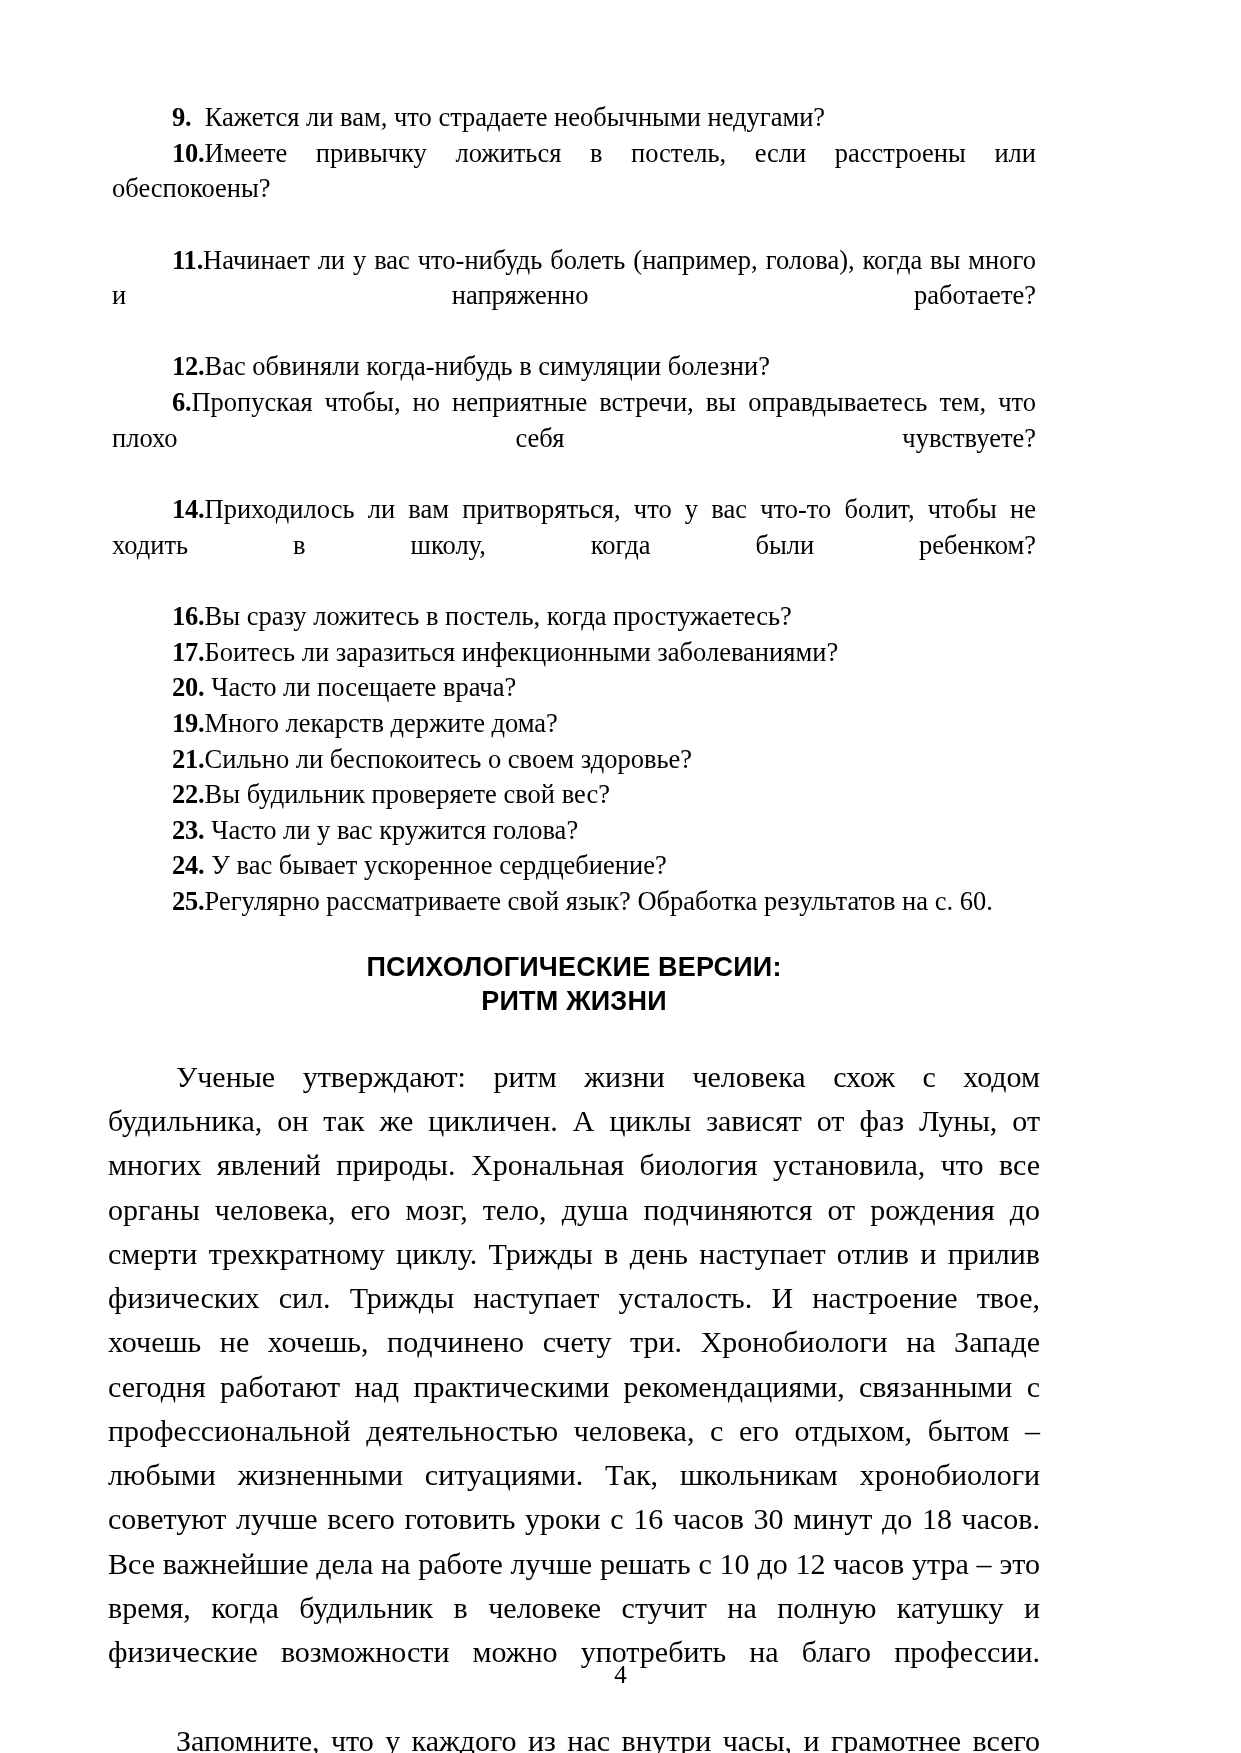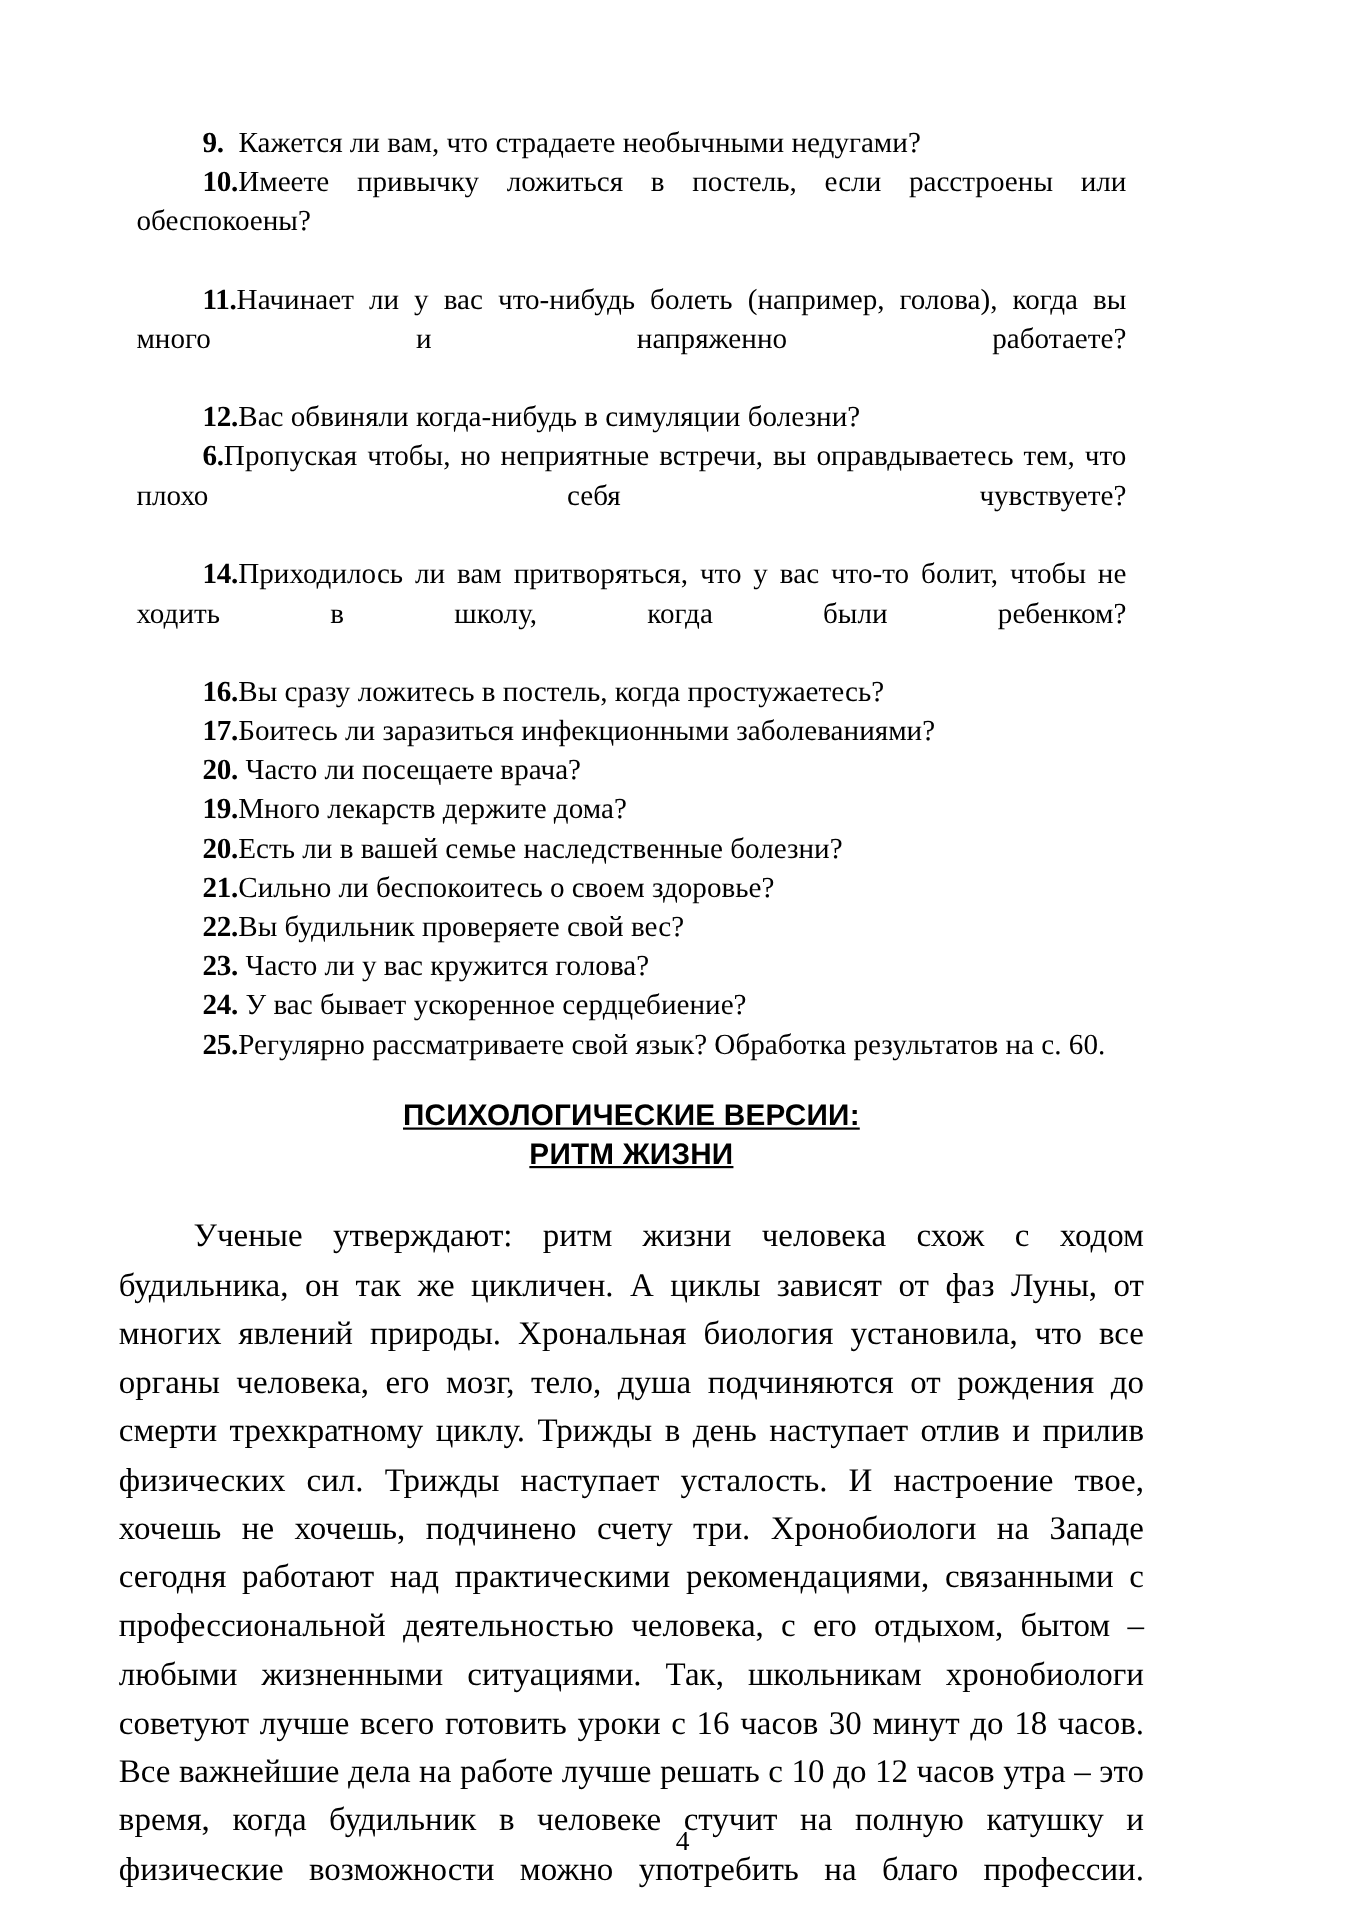--- a/index.html
+++ b/index.html
@@ -20,21 +20,21 @@
   .content {
     position: absolute;
     left: 108px;
     top: 96px;
     width: 932px;
   }
 
   
   .qlist {
     list-style: none;
-    margin: 16px;
+    margin: 4px;
     padding: 0;
   }
   .qitem {
     display: block;
     position: relative;
     font-size: 26.5px;
     line-height: 1.345;
     text-align: justify;
     text-justify: inter-word;
     text-indent: 60px;
@@ -57,21 +57,20 @@
 
   
   .heading {
     font-family: "Liberation Sans", "DejaVu Sans", sans-serif;
     font-weight: 700;
     font-size: 27px;
     line-height: 1.28;
     text-align: center;
     margin: 30px 0 0 0;
     letter-spacing: 0.2px;
-    text-decoration: underline;
   }
   .heading .hline { display: block; }
 
   
   .body-block {
     margin-top: 36px;
   }
   .para {
     font-size: 30px;
     line-height: 1.475;
@@ -108,21 +107,20 @@
       <p class="qitem one-line"><span class="qnum">9.</span>&nbsp; <span class="qtext">Кажется ли вам, что страдаете необычными недугами?</span></p>
       <p class="qitem"><span class="qnum">10.</span><span class="qtext">Имеете привычку ложиться в постель, если расстроены или обеспокоены?</span></p>
       <p class="qitem"><span class="qnum">11.</span><span class="qtext">Начинает ли у вас что-нибудь болеть (например, голова), когда вы много и напряженно работаете?</span></p>
       <p class="qitem one-line"><span class="qnum">12.</span><span class="qtext">Вас обвиняли когда-нибудь в симуляции болезни?</span></p>
       <p class="qitem"><span class="qnum">6.</span><span class="qtext">Пропуская чтобы, но неприятные встречи, вы оправдываетесь тем, что плохо себя чувствуете?</span></p>
       <p class="qitem"><span class="qnum">14.</span><span class="qtext">Приходилось ли вам притворяться, что у вас что-то болит, чтобы не ходить в школу, когда были ребенком?</span></p>
       <p class="qitem one-line"><span class="qnum">16.</span><span class="qtext">Вы сразу ложитесь в постель, когда простужаетесь?</span></p>
       <p class="qitem one-line"><span class="qnum">17.</span><span class="qtext">Боитесь ли заразиться инфекционными заболеваниями?</span></p>
       <p class="qitem one-line"><span class="qnum">20.</span>&nbsp;<span class="qtext">Часто ли посещаете врача?</span></p>
       <p class="qitem one-line"><span class="qnum">19.</span><span class="qtext">Много лекарств держите дома?</span></p>
-      <p class="qitem one-line"><span class="qnum">20.</span><span class="qtext">Есть ли в вашей семье наследственные болезни?</span></p>
       <p class="qitem one-line"><span class="qnum">21.</span><span class="qtext">Сильно ли беспокоитесь о своем здоровье?</span></p>
       <p class="qitem one-line"><span class="qnum">22.</span><span class="qtext">Вы будильник проверяете свой вес?</span></p>
       <p class="qitem one-line"><span class="qnum">23.</span>&nbsp;<span class="qtext">Часто ли у вас кружится голова?</span></p>
       <p class="qitem one-line"><span class="qnum">24.</span>&nbsp;<span class="qtext">У вас бывает ускоренное сердцебиение?</span></p>
       <p class="qitem one-line"><span class="qnum">25.</span><span class="qtext">Регулярно рассматриваете свой язык? Обработка результатов на с. 60.</span></p>
     </div>
 
     <h1 class="heading">
       <span class="hline">ПСИХОЛОГИЧЕСКИЕ ВЕРСИИ:</span>
       <span class="hline">РИТМ ЖИЗНИ</span>

